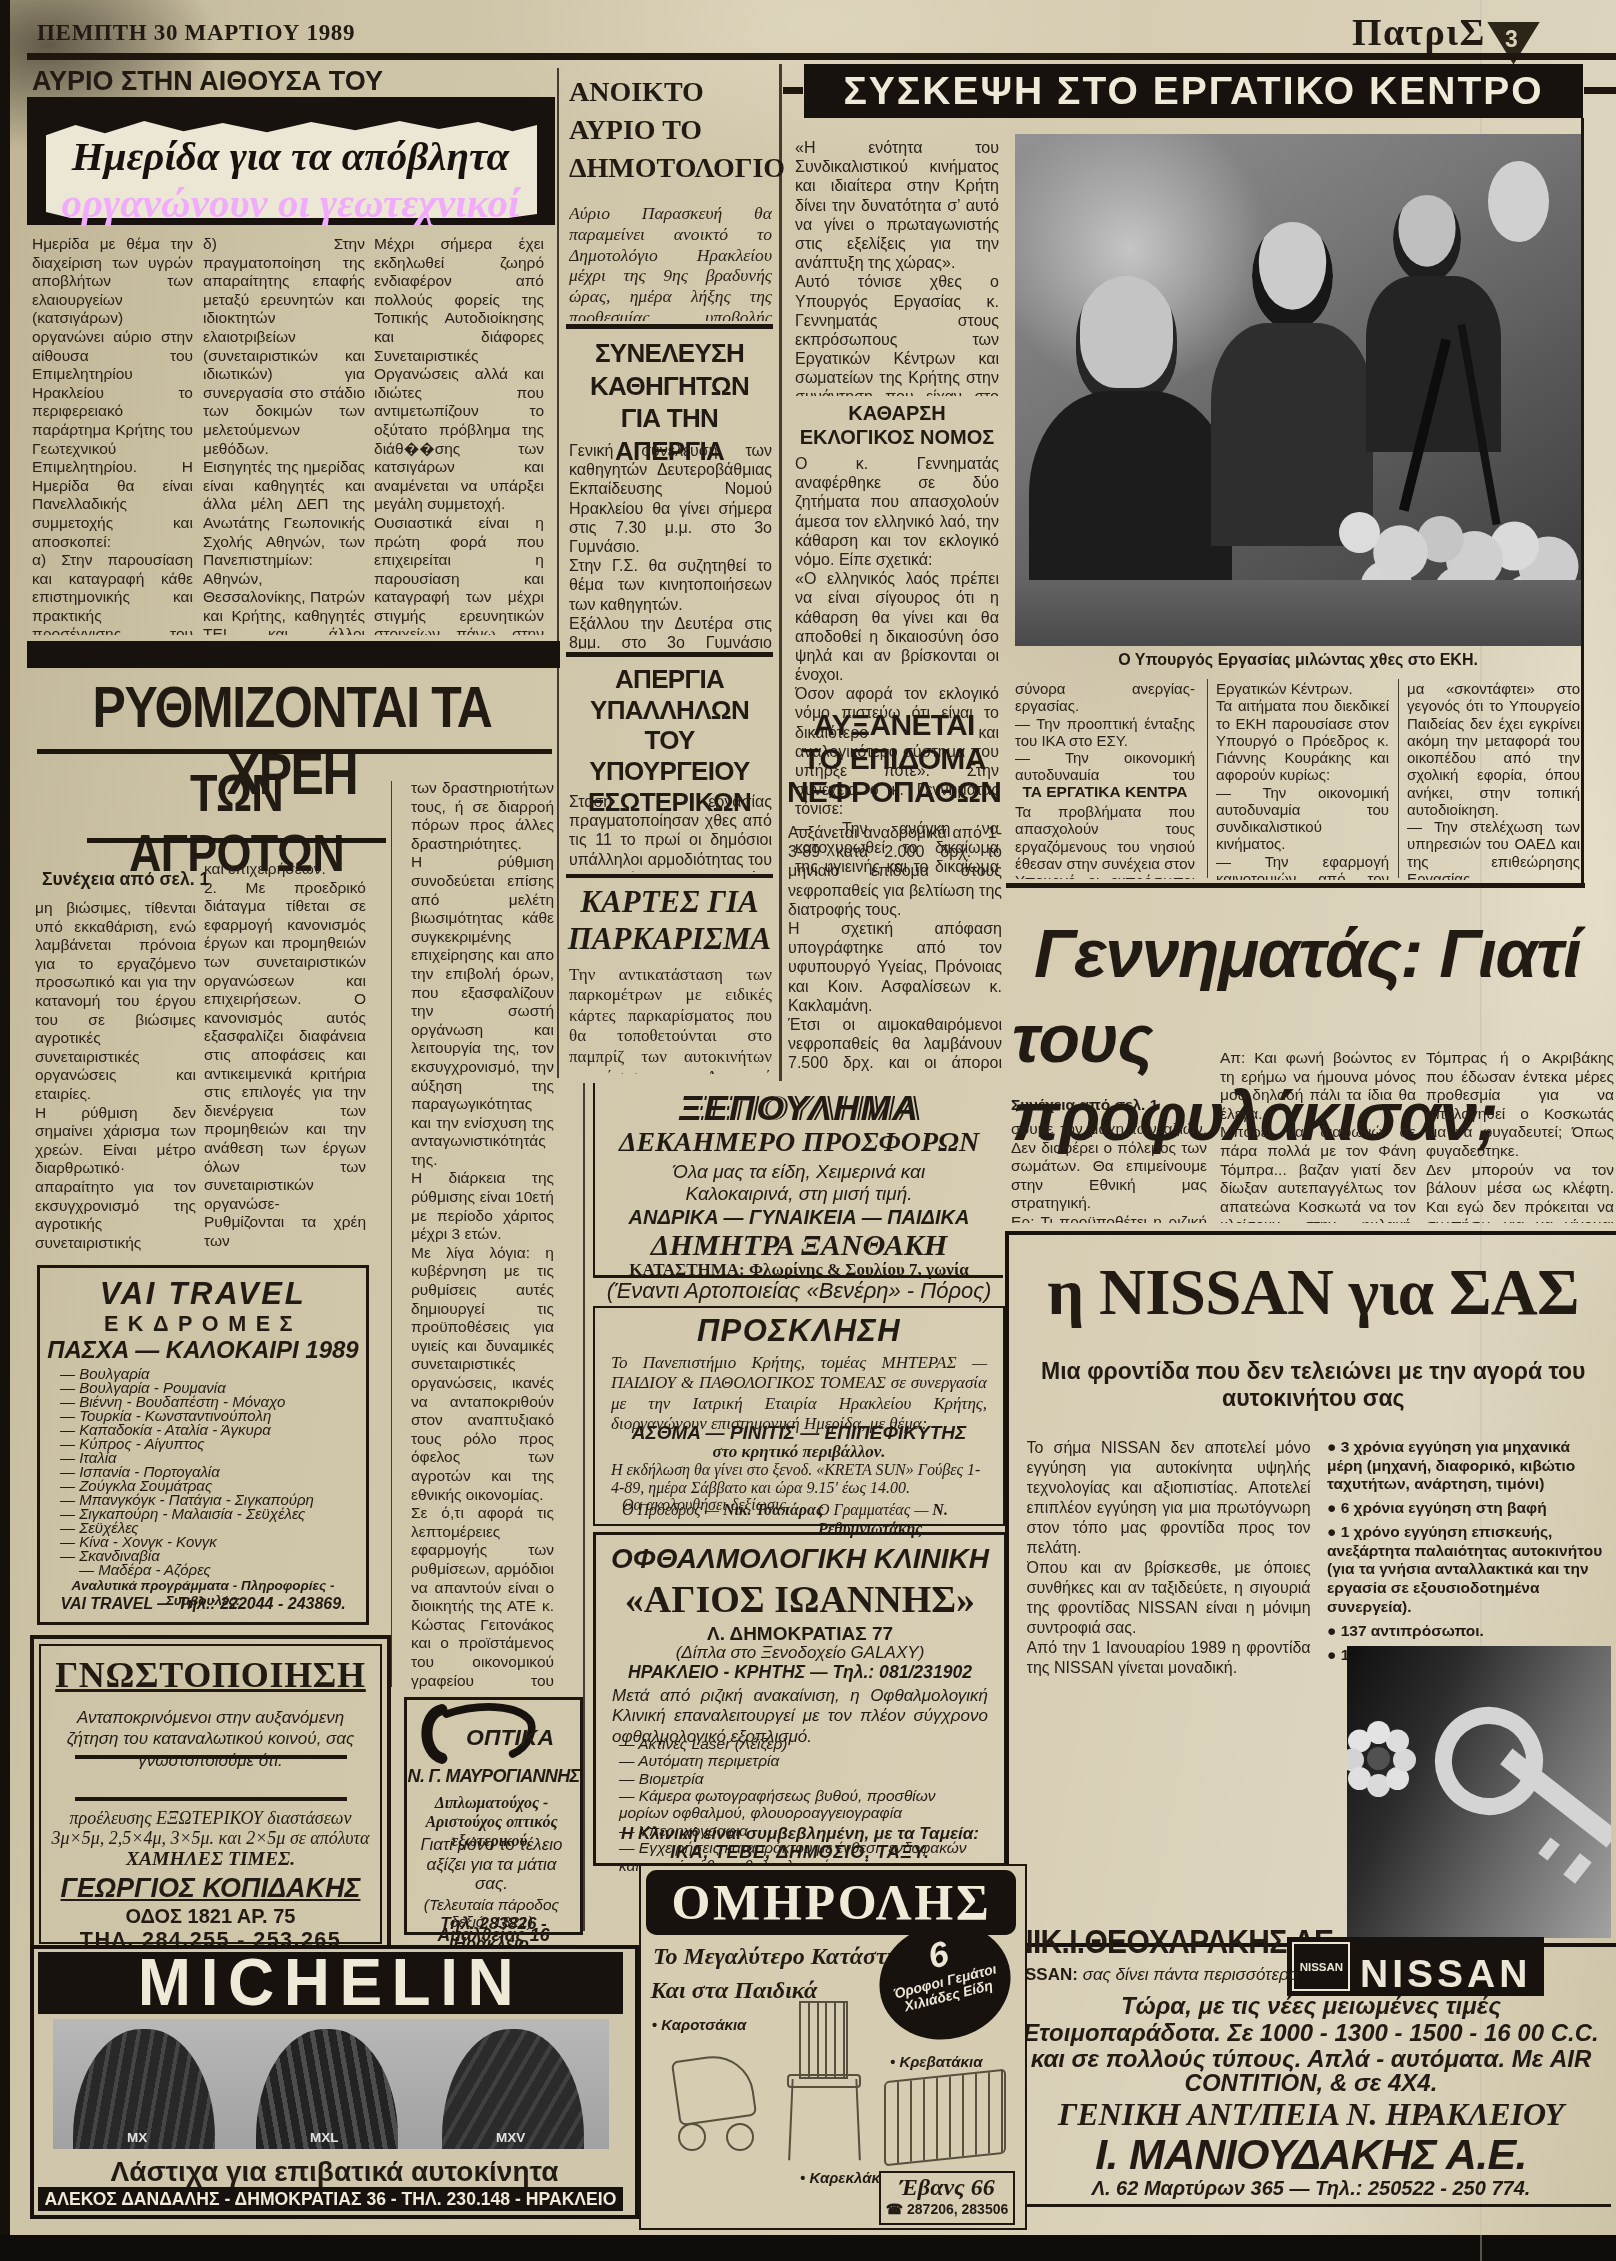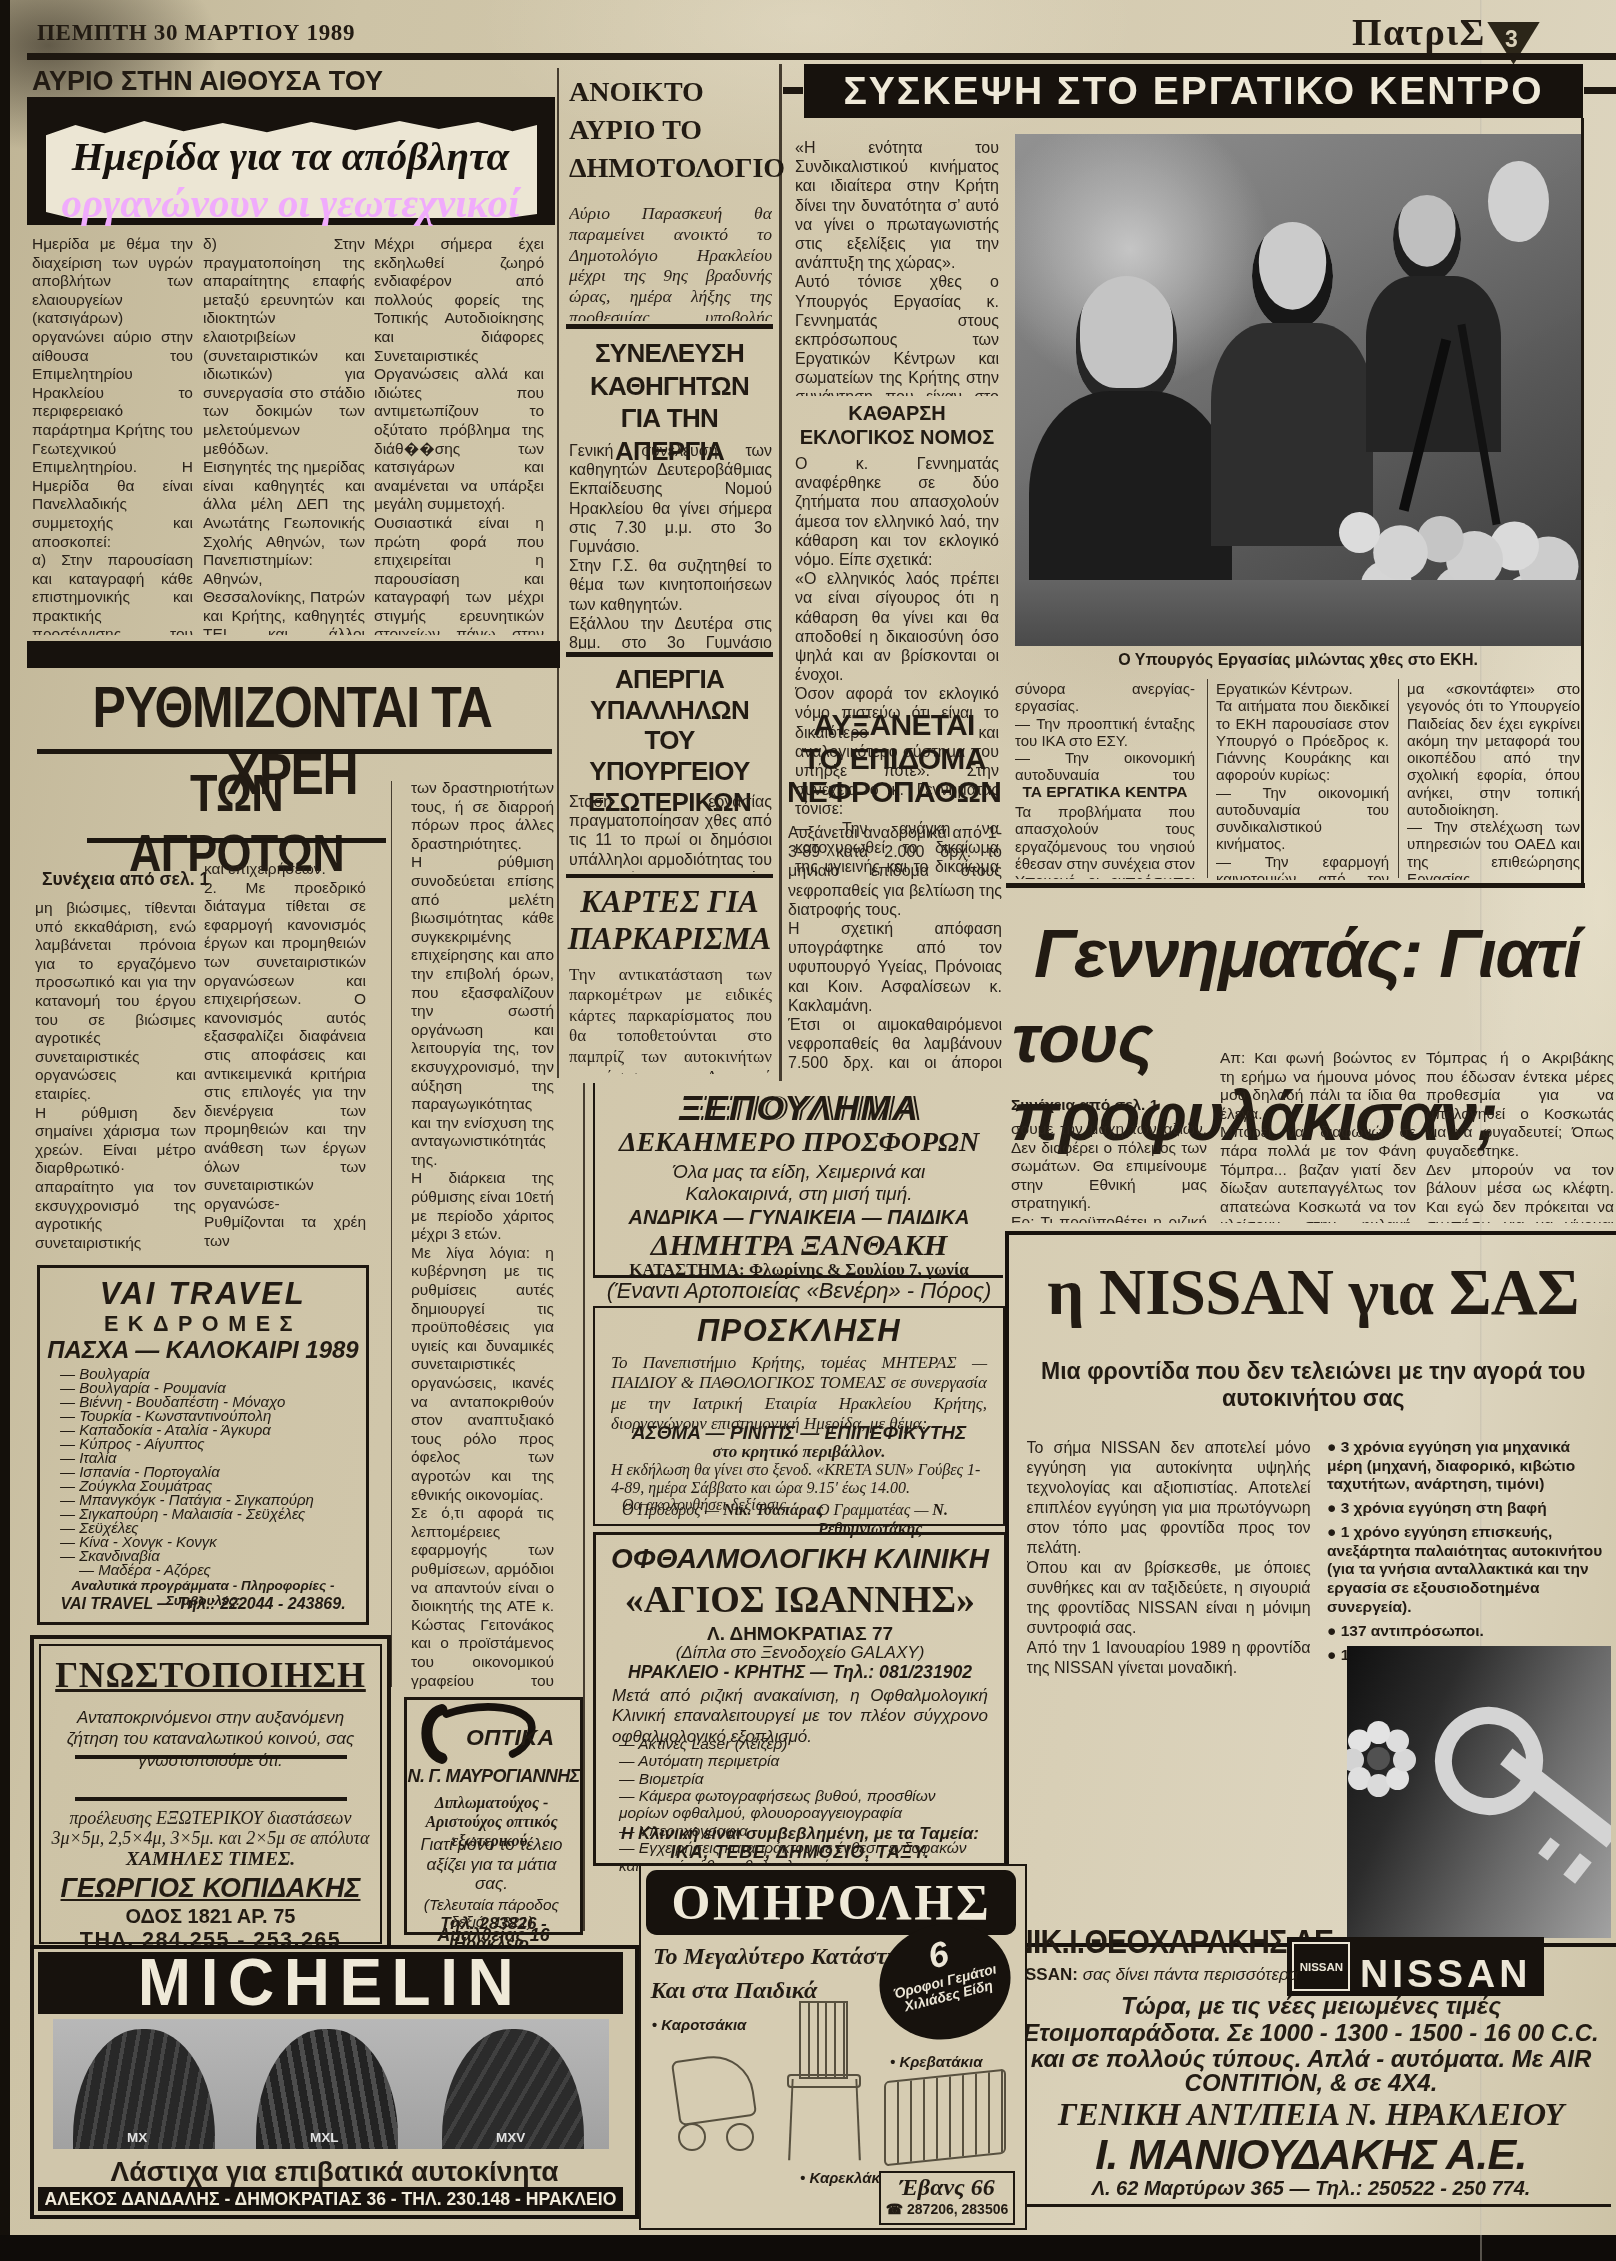--- a/index.html
+++ b/index.html
@@ -291,21 +291,21 @@
   </div>
 
   <div class="abs" style="left:1005px;top:1231px;width:608px;height:708px;border:4px solid #17120d;">
     <div class="abs serif b ctr" style="left:0;top:20px;width:100%;font-size:65px;letter-spacing:-0.7px;">η NISSAN για ΣΑΣ</div>
     <div class="abs b ctr" style="left:6.8px;top:123px;width:595px;font-size:23px;">Μια φροντίδα που δεν τελειώνει με την αγορά του αυτοκινήτου σας</div>
     <div class="abs bodytxt" style="left:17.6px;top:203px;width:284px;height:284px;font-size:16px;line-height:1.25;">Το σήμα NISSAN δεν αποτελεί μόνο εγγύηση για αυτοκίνητα υψηλής τεχνολογίας και αξιοπιστίας. Αποτελεί επιπλέον εγγύηση για μια πρωτόγνωρη στον τόπο μας φροντίδα προς τον πελάτη.
 Όπου και αν βρίσκεσθε, με όποιες συνθήκες και αν ταξιδεύετε, η σιγουριά της φροντίδας NISSAN είναι η μόνιμη συντροφιά σας.
 Από την 1 Ιανουαρίου 1989 η φροντίδα της NISSAN γίνεται μοναδική.</div>
     <div class="abs" style="left:318px;top:203px;width:277px;font-size:15.5px;line-height:1.2;font-weight:bold;">
       <div style="margin-bottom:5.4px;">● 3 χρόνια εγγύηση για μηχανικά μέρη (μηχανή, διαφορικό, κιβώτιο ταχυτήτων, ανάρτηση, τιμόνι)</div>
-      <div style="margin-bottom:5.4px;">● 3 χρόνια εγγύηση στη βαφή</div>
+      <div style="margin-bottom:5.4px;">● 6 χρόνια εγγύηση στη βαφή</div>
       <div style="margin-bottom:5.4px;">● 1 χρόνο εγγύηση επισκευής, ανεξάρτητα παλαιότητας αυτοκινήτου (για τα γνήσια ανταλλακτικά και την εργασία σε εξουσιοδοτημένα συνεργεία).</div>
       <div style="margin-bottom:5.4px;">● 137 αντιπρόσωποι.</div>
       <div>● 105 εξουσιοδοτημένα συνεργεία.</div>
     </div>
 
     <div class="abs" style="left:338px;top:411px;width:264px;height:292px;overflow:hidden;filter:grayscale(1);background:linear-gradient(115deg,#101010 0%,#2e2c29 30%,#6e6a61 65%,#a8a295 100%);">
       <div class="abs" style="left:20px;top:101px;width:23px;height:23px;border-radius:50%;background:#55523f;
            box-shadow:0 -26px 0 0 #e8e3d4, 19px -17.6px 0 0 #e2ddce, 26px 1.4px 0 0 #dcd7c8, 19px 20px 0 0 #e6e1d2, 0 27px 0 0 #dfdacb, -19px 20px 0 0 #e4dfd0, -26px 1.4px 0 0 #d8d3c4, -19px -17.6px 0 0 #e8e3d4;"></div>
       <div class="abs" style="left:88px;top:61px;width:74px;height:74px;border:17.6px solid #d9d4c6;border-radius:50%;transform:rotate(18deg);"></div>
       <div class="abs" style="left:145px;top:142px;width:135px;height:20px;background:#d9d4c6;transform:rotate(38deg);"></div>

